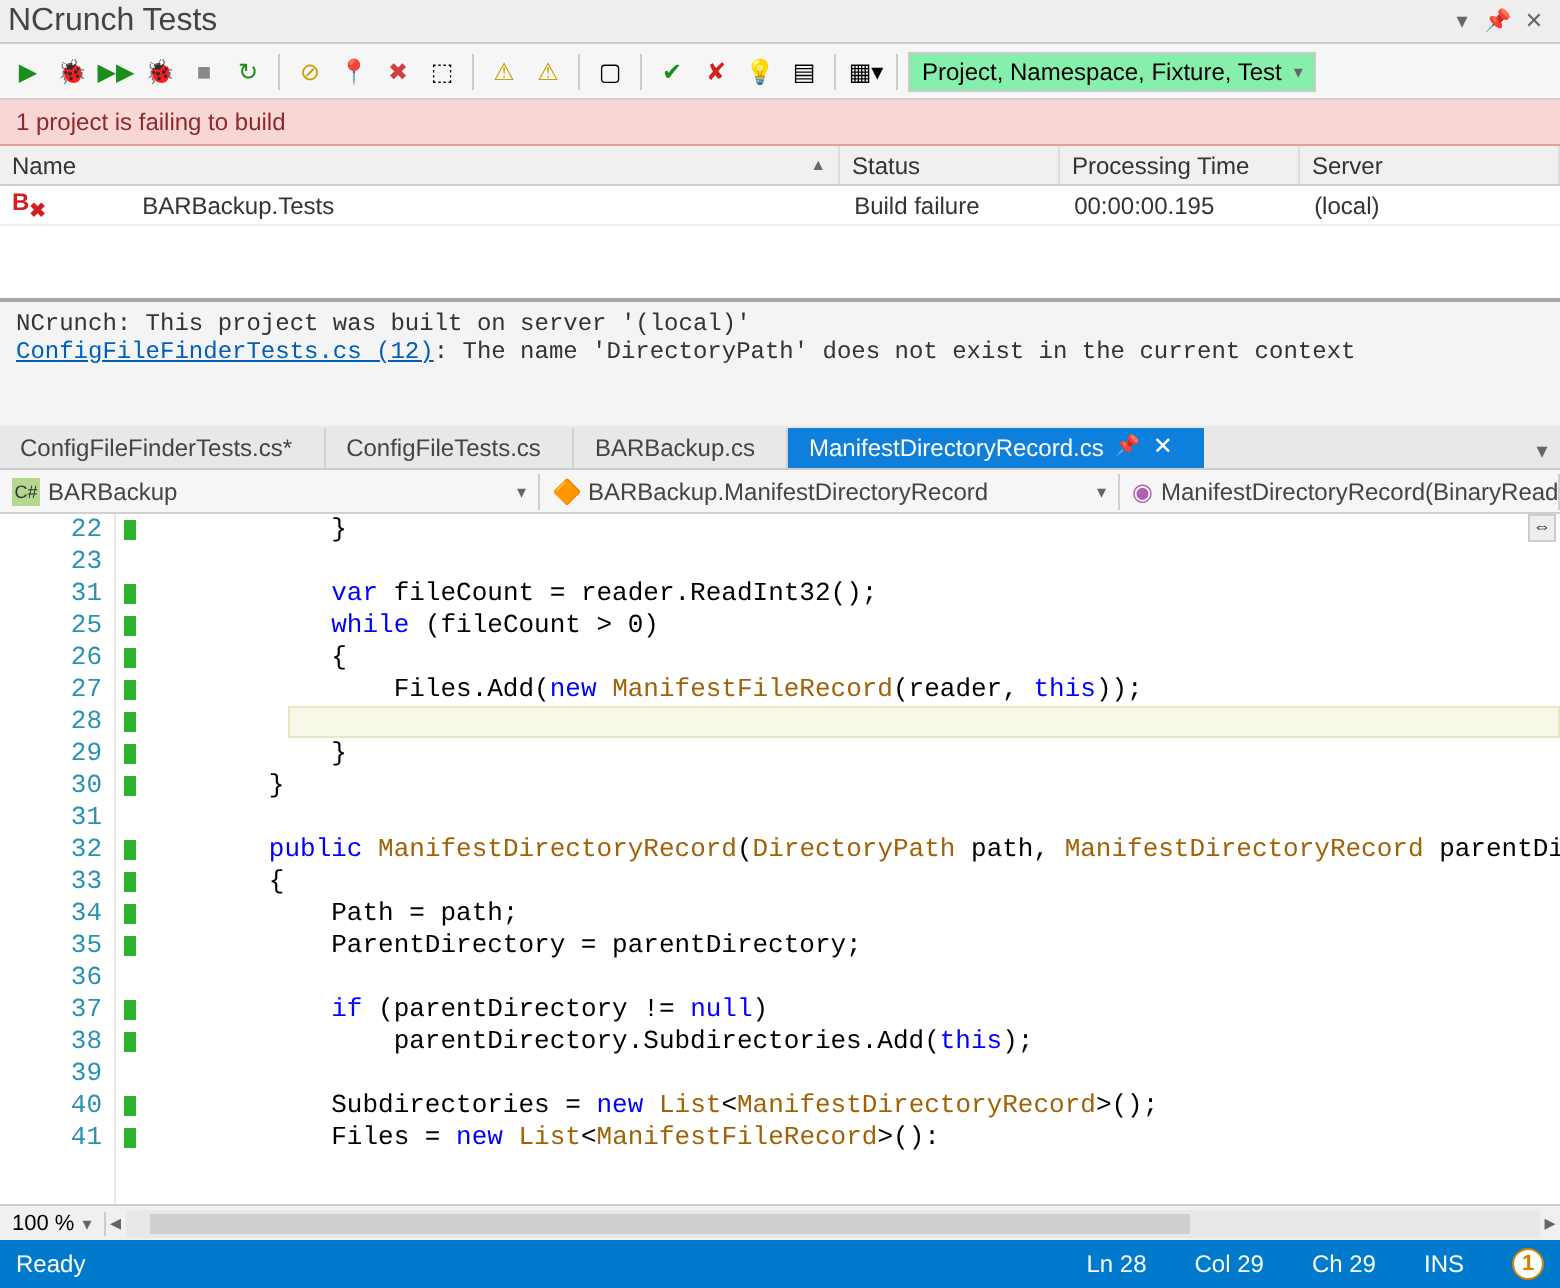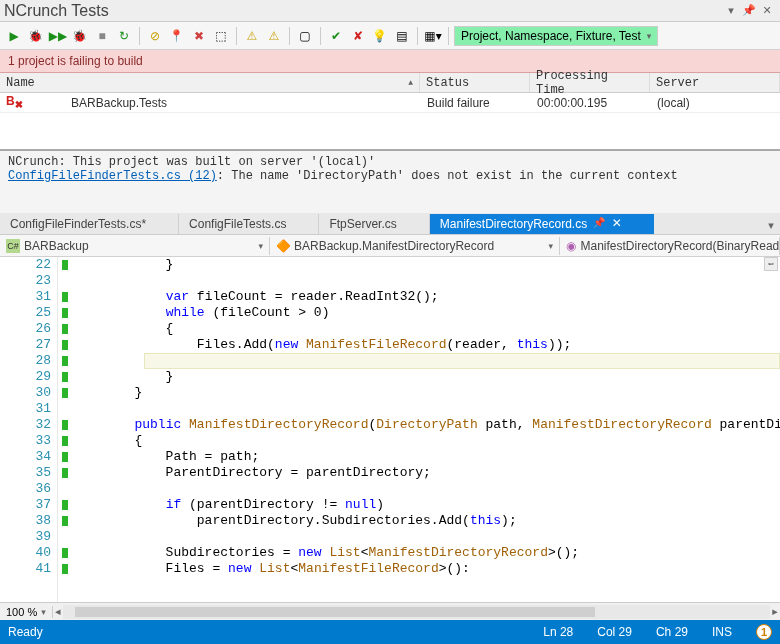--- a/index.html
+++ b/index.html
@@ -8,38 +8,38 @@
 .panel-header { display: flex; align-items: center; background: #eee; border-bottom: 1px solid #ccc; height: 22px; padding: 0 4px; }
 .panel-title { flex: 1; font-size: 16px; color: #444; }
 .panel-ctrl { width: 18px; height: 18px; display: inline-flex; align-items: center; justify-content: center; cursor: pointer; color: #666; font-size: 11px; }
 .toolbar { display: flex; align-items: center; height: 28px; background: #f6f6f6; border-bottom: 1px solid #d0d0d0; padding: 0 4px; gap: 2px; }
 .tbtn { width: 20px; height: 20px; display: inline-flex; align-items: center; justify-content: center; cursor: pointer; font-size: 12px; }
 .tsep { width: 1px; height: 18px; background: #ccc; margin: 0 3px; }
 .grouping-dd { border: 1px solid #ccc; background: #86efac; padding: 2px 6px; font-size: 12px; display: flex; align-items: center; gap: 6px; cursor: pointer; }
 .chev { font-size: 9px; color: #666; }
 .warn-bar { background: #f9d6d6; border-bottom: 1px solid #dca0a0; color: #8a2a2a; padding: 4px 8px; font-size: 12px; }
 .grid-header { display: flex; background: #f0f0f0; border-bottom: 1px solid #ccc; height: 20px; font-size: 12px; color: #333; }
-.grid-header > div { border-right: 1px solid #ddd; padding: 2px 6px; display: flex; align-items: center; font-family: Liberation Mono, monospace; }
+.grid-header > div { border-right: 1px solid #ddd; padding: 2px 6px; display: flex; align-items: center; }
 .gh-name { flex: 0 0 420px; }
 .gh-status { flex: 0 0 110px; }
 .gh-time { flex: 0 0 120px; }
 .gh-server { flex: 1; }
 .grid-row { display: flex; height: 20px; font-size: 12px; color: #333; border-bottom: 1px solid #efefef; }
 .grid-row > div { padding: 2px 6px; display: flex; align-items: center; }
 .gr-icon { flex: 0 0 28px; justify-content: center; }
 .gr-indent { flex: 0 0 36px; }
 .gr-name { flex: 0 0 356px; }
 .gr-status { flex: 0 0 110px; }
 .gr-time { flex: 0 0 120px; }
 .gr-server { flex: 1; }
 .grid-body { flex: 0 0 56px; background: #fff; overflow: auto; }
 .output-pane { flex: 0 0 64px; background: #f4f4f4; border-top: 2px solid #aaa; padding: 4px 8px; font-family: Consolas, 'Courier New', monospace; font-size: 12px; color: #333; overflow: hidden; }
 .output-pane a { color: #005fb8; text-decoration: underline; cursor: pointer; }
 .tabs { display: flex; background: #e8e8e8; border-bottom: 1px solid #ccc; height: 22px; align-items: flex-end; }
-.tab { padding: 3px 32px 3px 10px; font-size: 12px; color: #444; cursor: pointer; position: relative; border-right: 1px solid #d0d0d0; }
+.tab { padding: 3px 16px 3px 10px; font-size: 12px; color: #444; cursor: pointer; position: relative; border-right: 1px solid #d0d0d0; }
 .tab.active { background: #0e7fdb; color: #fff; border: none; display: flex; align-items: flex-start; gap: 6px; margin-top: 36px; }
 .tab-close { font-size: 12px; line-height: 1; cursor: pointer; }
 .tab-pin { font-size: 10px; }
 .nav-bar { display: flex; background: #f6f6f6; border-bottom: 1px solid #d0d0d0; height: 22px; align-items: center; }
 .nav-dd { flex: 1; padding: 2px 6px; font-size: 12px; color: #444; border-right: 1px solid #d0d0d0; display: flex; align-items: center; gap: 4px; cursor: pointer; overflow: hidden; white-space: nowrap; }
 .nav-dd .icon { width: 14px; height: 14px; display: inline-block; }
 .editor { flex: 1; display: flex; background: #fff; font-family: Consolas, 'Courier New', monospace; font-size: 13px; overflow: hidden; position: relative; }
 .gutter { flex: 0 0 58px; background: #fff; text-align: right; padding-right: 6px; color: #2b91af; border-right: 1px solid #e8e8e8; }
 .marks { flex: 0 0 14px; background: #fff; }
 .code { flex: 1; white-space: pre; color: #000; overflow: hidden; }
@@ -128,21 +128,21 @@
   </div>
 
   <div class="output-pane">
     <div><span>NCrunch: This project was built on server '</span><span>(local)</span><span>'</span></div>
     <div><a>ConfigFileFinderTests.cs (12)</a><span>: The name 'DirectoryPath' does not exist in the current context</span></div>
   </div>
 
   <div class="tabs">
     <div class="tab">ConfigFileFinderTests.cs*</div>
     <div class="tab">ConfigFileTests.cs</div>
-    <div class="tab">FtpServer.cs</div>
+    <div class="tab">BARBackup.cs</div>
     <div class="tab active">
       <span>ManifestDirectoryRecord.cs</span>
       <span class="tab-pin">📌</span>
       <span class="tab-close">✕</span>
     </div>
     <div style="flex:1"></div>
     <span class="panel-ctrl">▾</span>
   </div>
 
   <div class="nav-bar">

